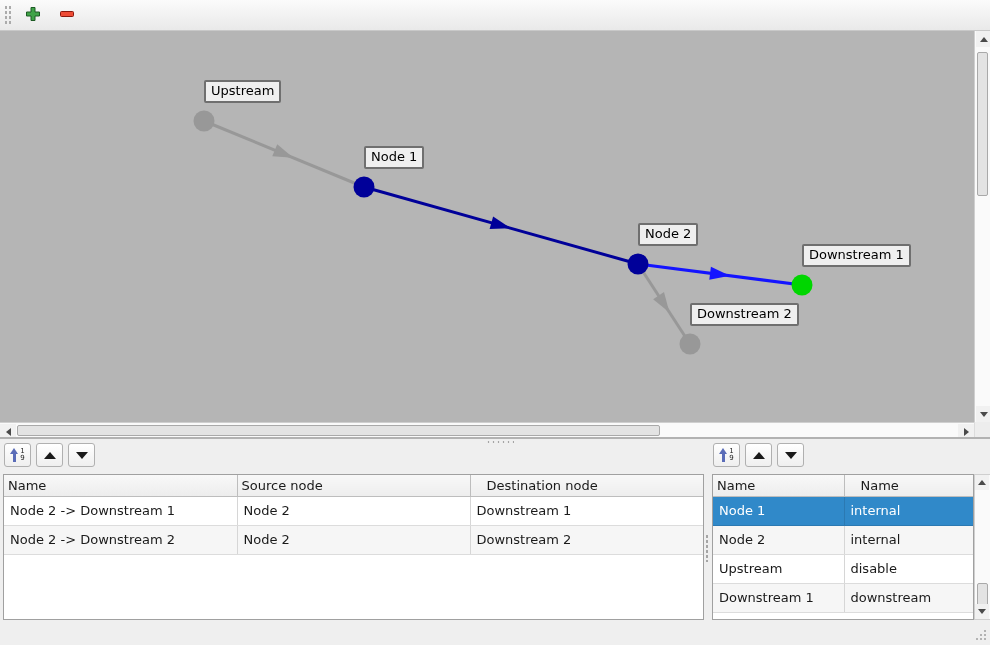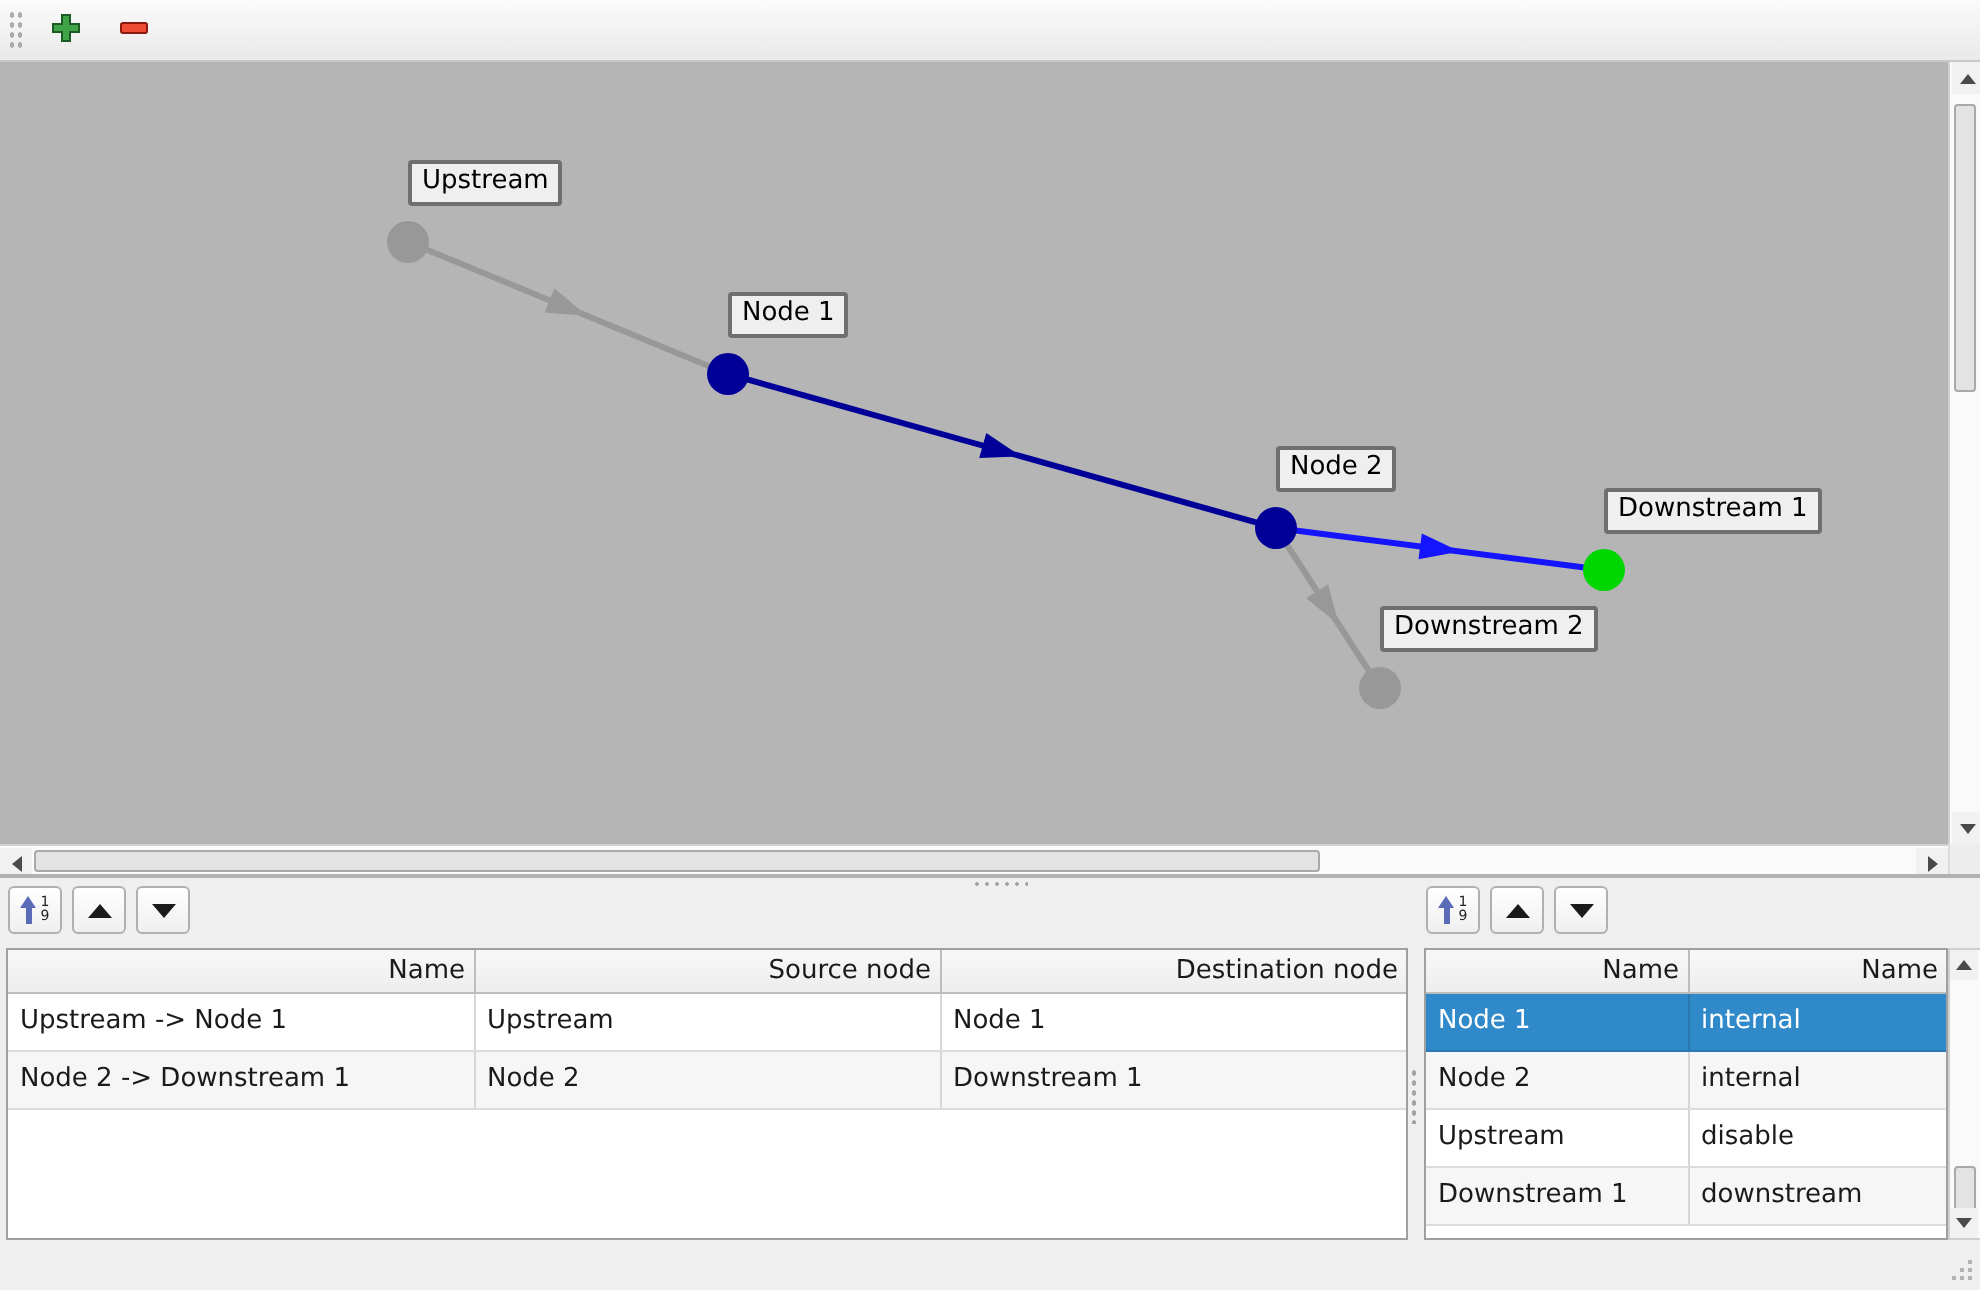--- a/index.html
+++ b/index.html
@@ -60,21 +60,21 @@
     border-left:4.5px solid transparent; border-right:4.5px solid transparent; border-bottom:6px solid #5a6cb8; }
   .sort-arrow::after { content:""; position:absolute; left:3px; top:5px; width:3px; height:9px; background:#5a6cb8; }
   .sort-digits { display:flex; flex-direction:column; font-size:7px; line-height:7px; color:#222; margin-left:1px; }
   .sort-digits::before { content:"1"; } .sort-digits::after { content:"9"; }
 
   
   .table-box { position:absolute; top:474px; background:#fff; border:1px solid #a0a0a0; overflow:hidden; }
   .edges-box { left:3px; width:701px; height:146px; }
   .nodes-box { left:712px; width:262px; height:146px; }
   table.grid { width:100%; border-collapse:collapse; table-layout:fixed; font-size:13px; }
-  table.grid th { height:21px; font-weight:normal; text-align:right; color:#1a1a1a;
+  table.grid th { height:21px; font-weight:normal; text-align:left; color:#1a1a1a;
     background:linear-gradient(#f8f8f8,#ededed); border:1px solid #bdbdbd; border-top:none; padding:0 4px; }
   table.grid th:first-child { border-left:none; } table.grid th:last-child { border-right:none;padding-left:16px; }
   table.grid td { height:29px; padding:0 6px; border-right:1px solid #d6d6d6; border-bottom:1px solid #dcdcdc;
     white-space:nowrap; overflow:hidden; }
   table.grid td:last-child { border-right:none; }
   table.grid tbody tr:nth-child(even) { background:#f6f6f6; }
   .nodes-grid th { font-weight:bold; }
   .nodes-grid col.c-name { width:131px; }
   tr.selected td { color:#fff; border-right-color:#2b79b2; border-bottom-color:#2b79b2; }
 
@@ -193,28 +193,28 @@
     <table class="grid edges-grid">
       <thead>
         <tr>
           <th>Name</th>
           <th>Source node</th>
           <th>Destination node</th>
         </tr>
       </thead>
       <tbody>
         <tr>
-          <td>Upstream -&gt; Node 1</td>
-          <td>Upstream</td>
-          <td>Node 1</td>
-        </tr>
-        <tr>
           <td>Node 2 -&gt; Downstream 1</td>
           <td>Node 2</td>
           <td>Downstream 1</td>
+        </tr>
+        <tr>
+          <td>Node 2 -&gt; Downstream 2</td>
+          <td>Node 2</td>
+          <td>Downstream 2</td>
         </tr>
       </tbody>
     </table>
   </div>
 
   <div class="pane-grip"></div>
 
   <div class="table-box nodes-box">
     <table class="grid nodes-grid">
       <colgroup>

